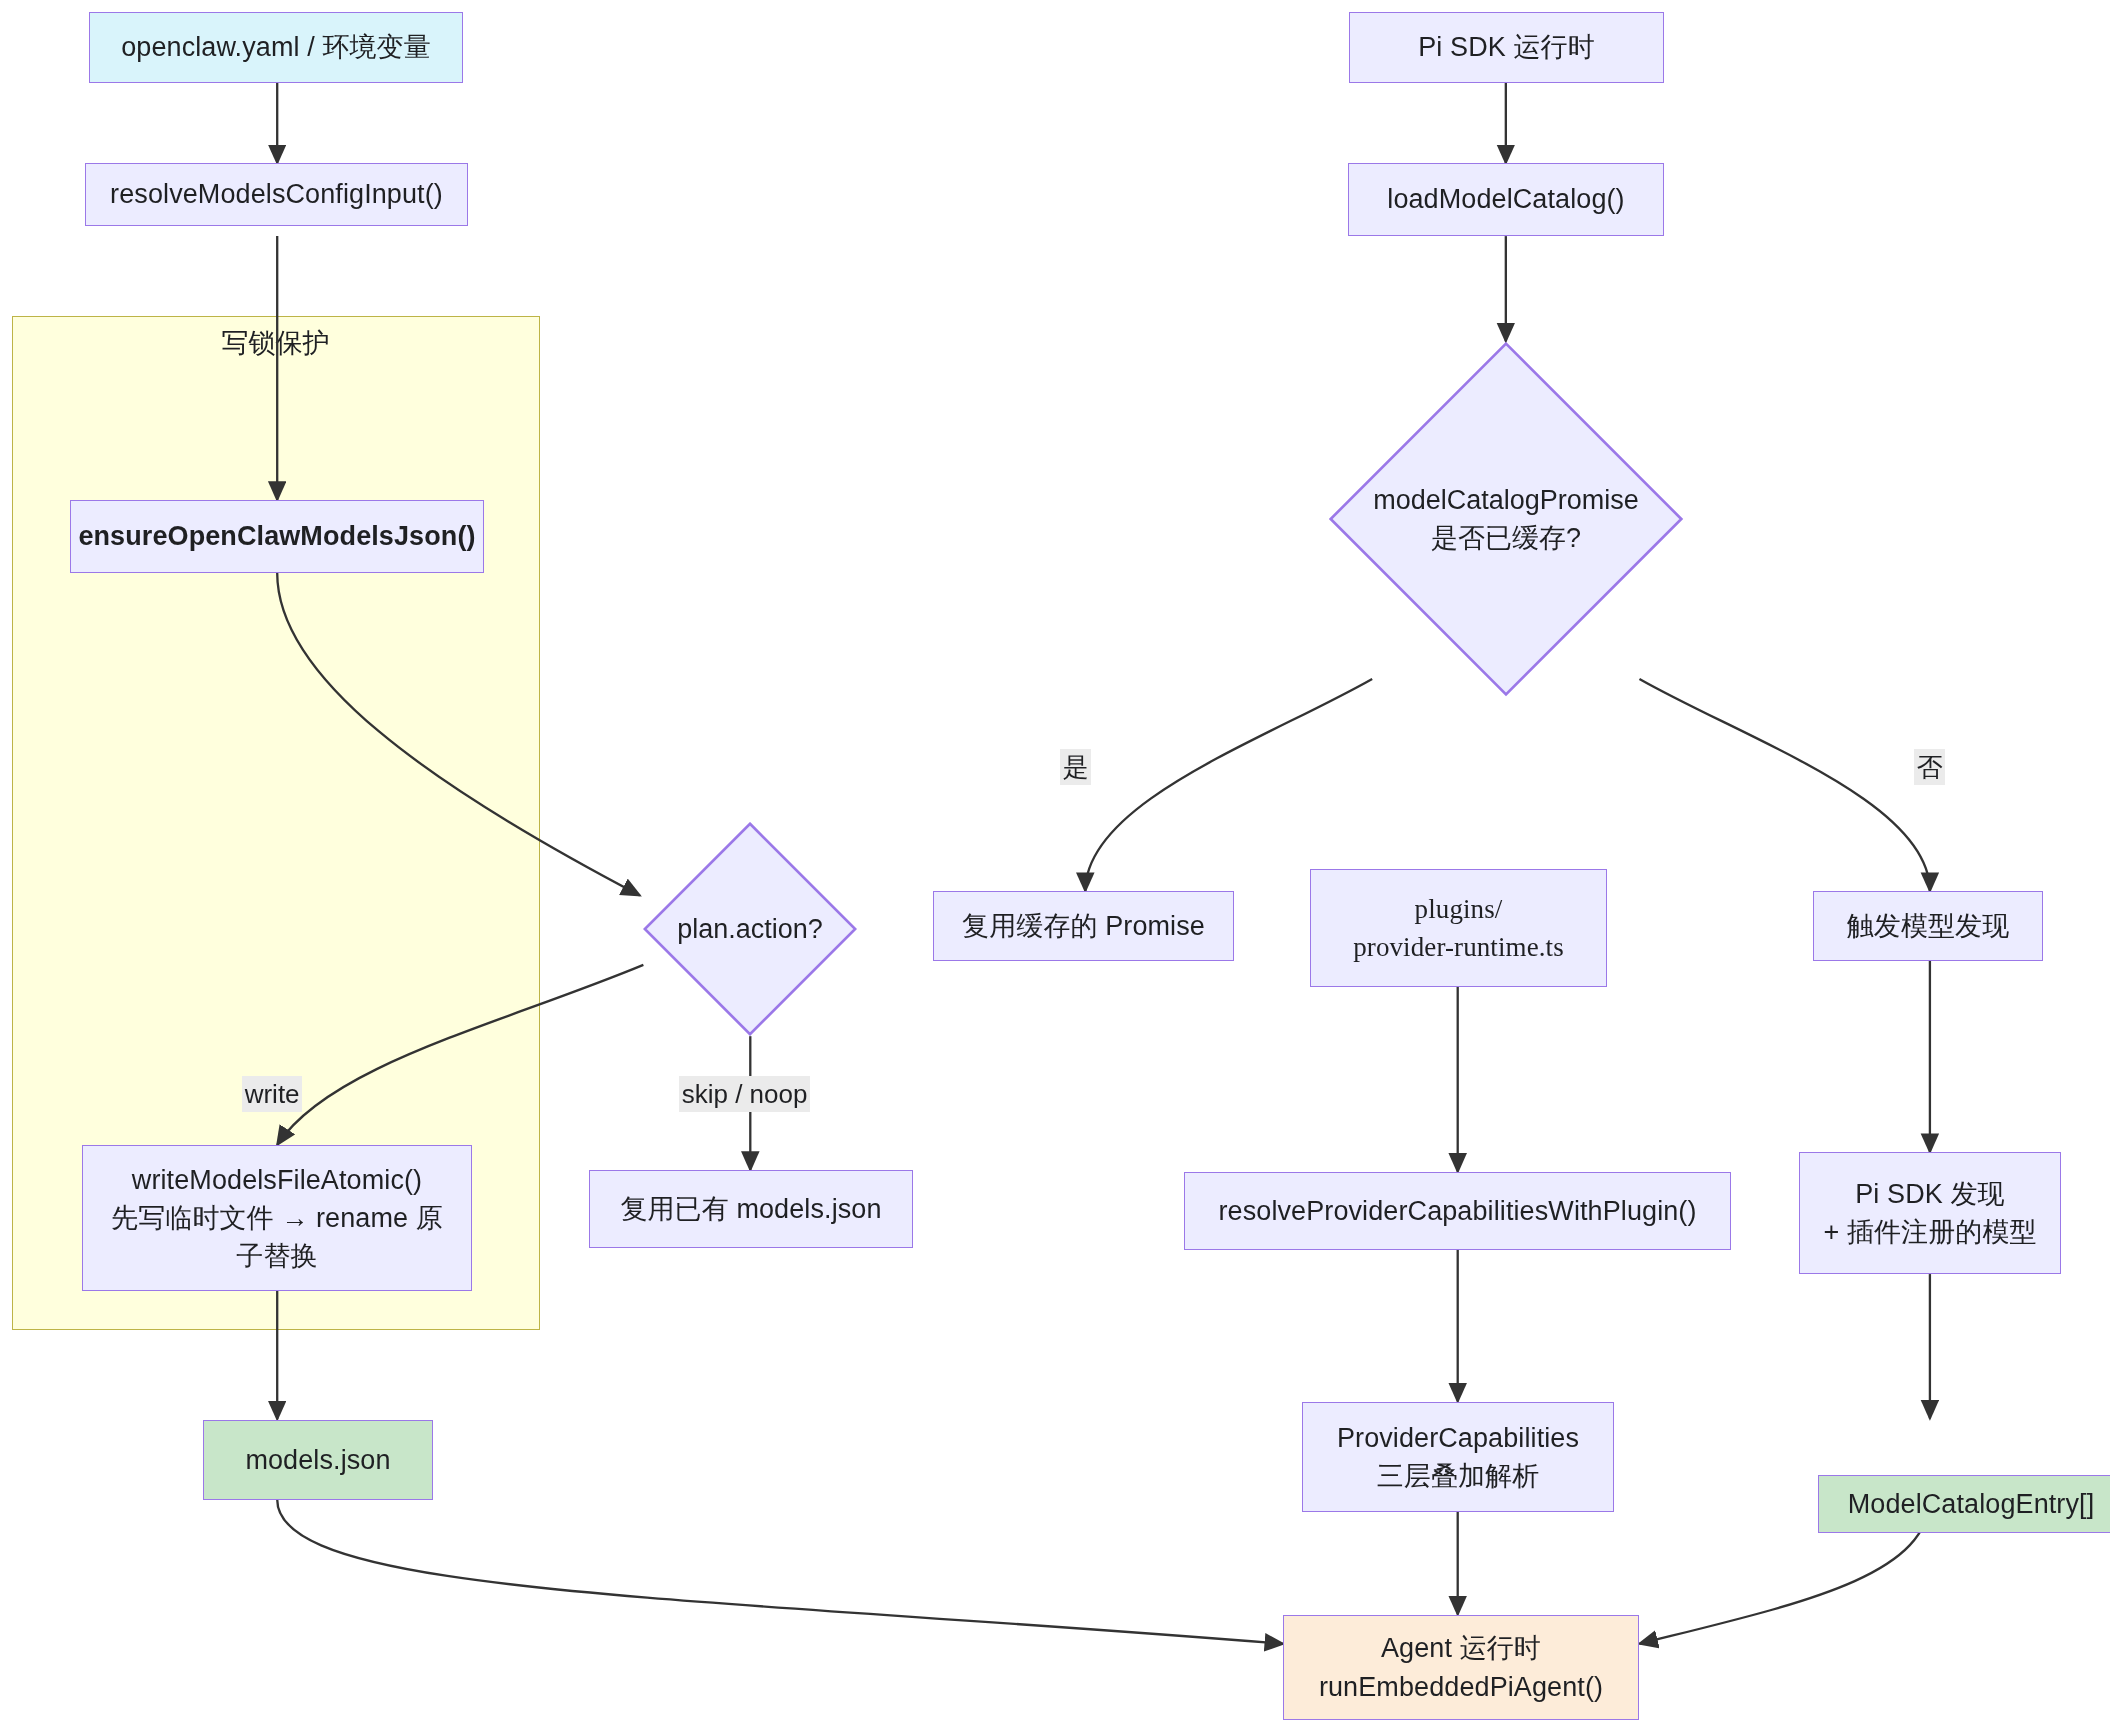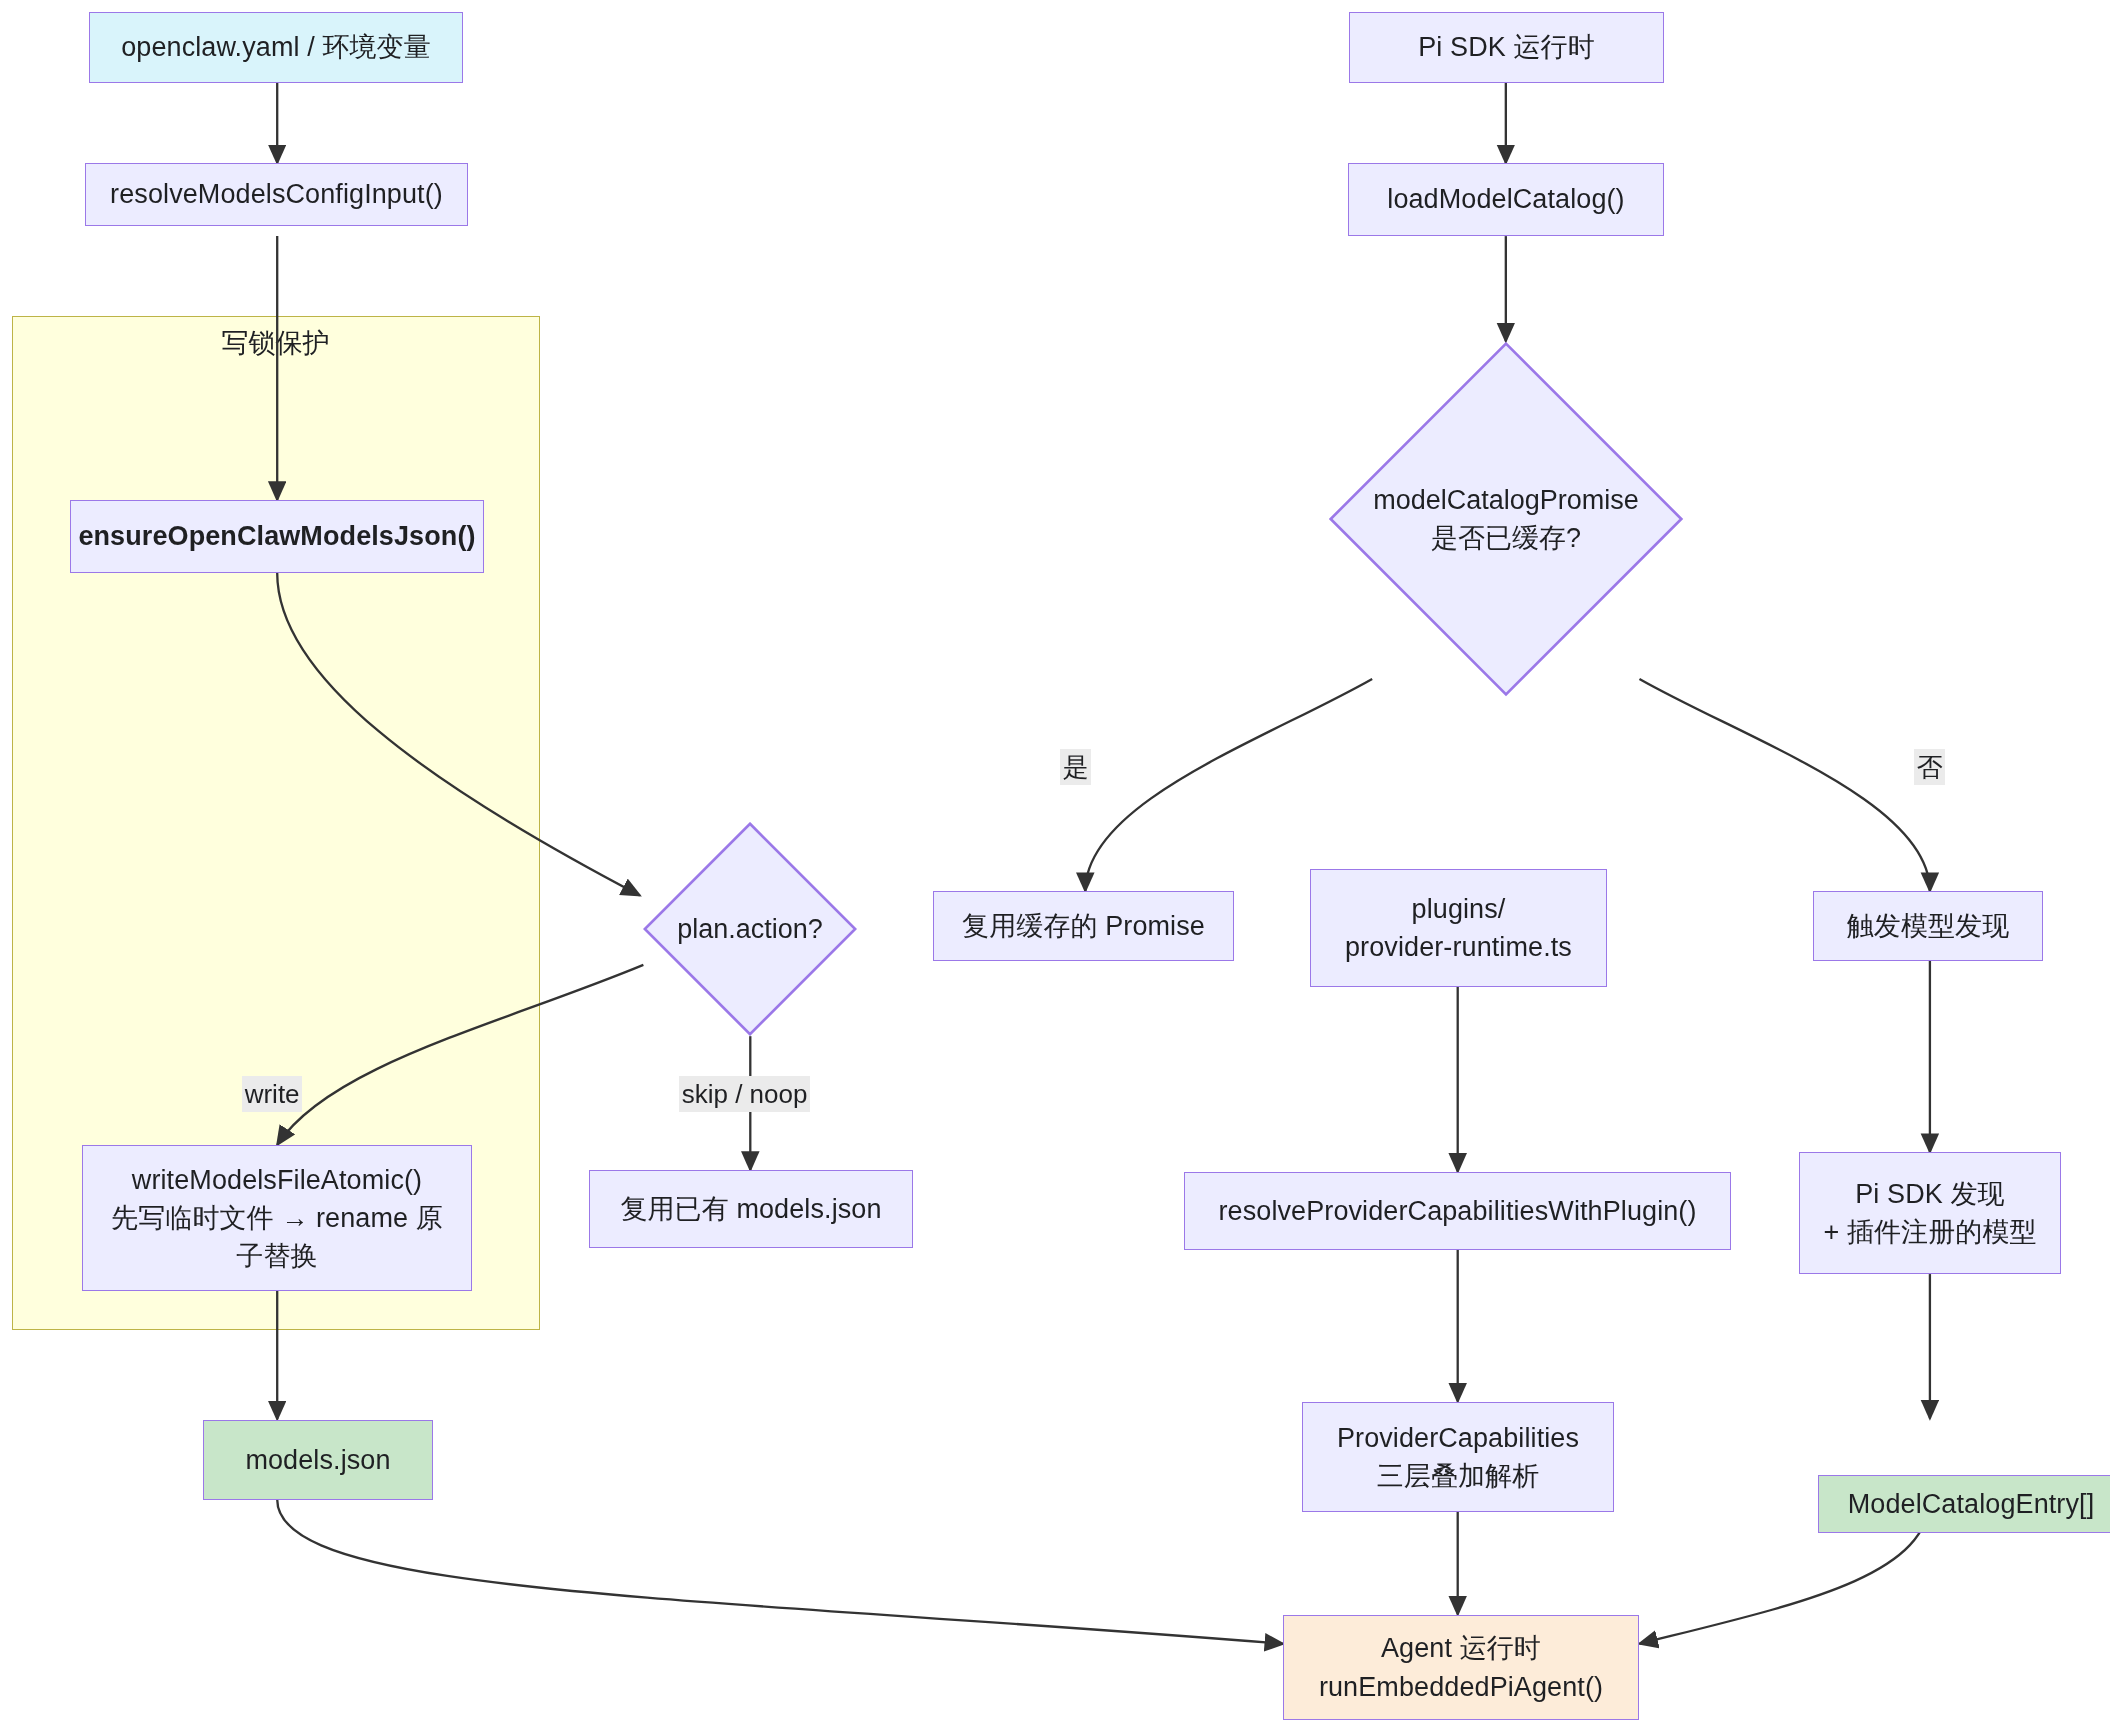--- a/index.html
+++ b/index.html
@@ -190,21 +190,21 @@
       <polygon points="200,3 397,200 200,397 3,200" fill="#ececff" stroke="#9b78e8" stroke-width="3"></polygon>
     </svg>
     <div class="diamond-label">modelCatalogPromise
 是否已缓存?</div>
   </div>
 
   <div class="node lilac" style="left:933px; top:891px; width:301px; height:70px;">
     <span>复用缓存的 Promise</span>
   </div>
 
-  <div class="node lilac" style="left:1310px; top:869px; width:297px; height:118px;">
+  <div class="node lilac" style="left:1310px; top:869px; width:297px; height:118px;font-family:Liberation Serif, serif;">
     <span>plugins/
 provider-runtime.ts</span>
   </div>
 
   <div class="node lilac" style="left:1813px; top:891px; width:230px; height:70px;">
     <span>触发模型发现</span>
   </div>
 
   <div class="node lilac" style="left:1184px; top:1172px; width:547px; height:78px;">
     <span>resolveProviderCapabilitiesWithPlugin()</span>

